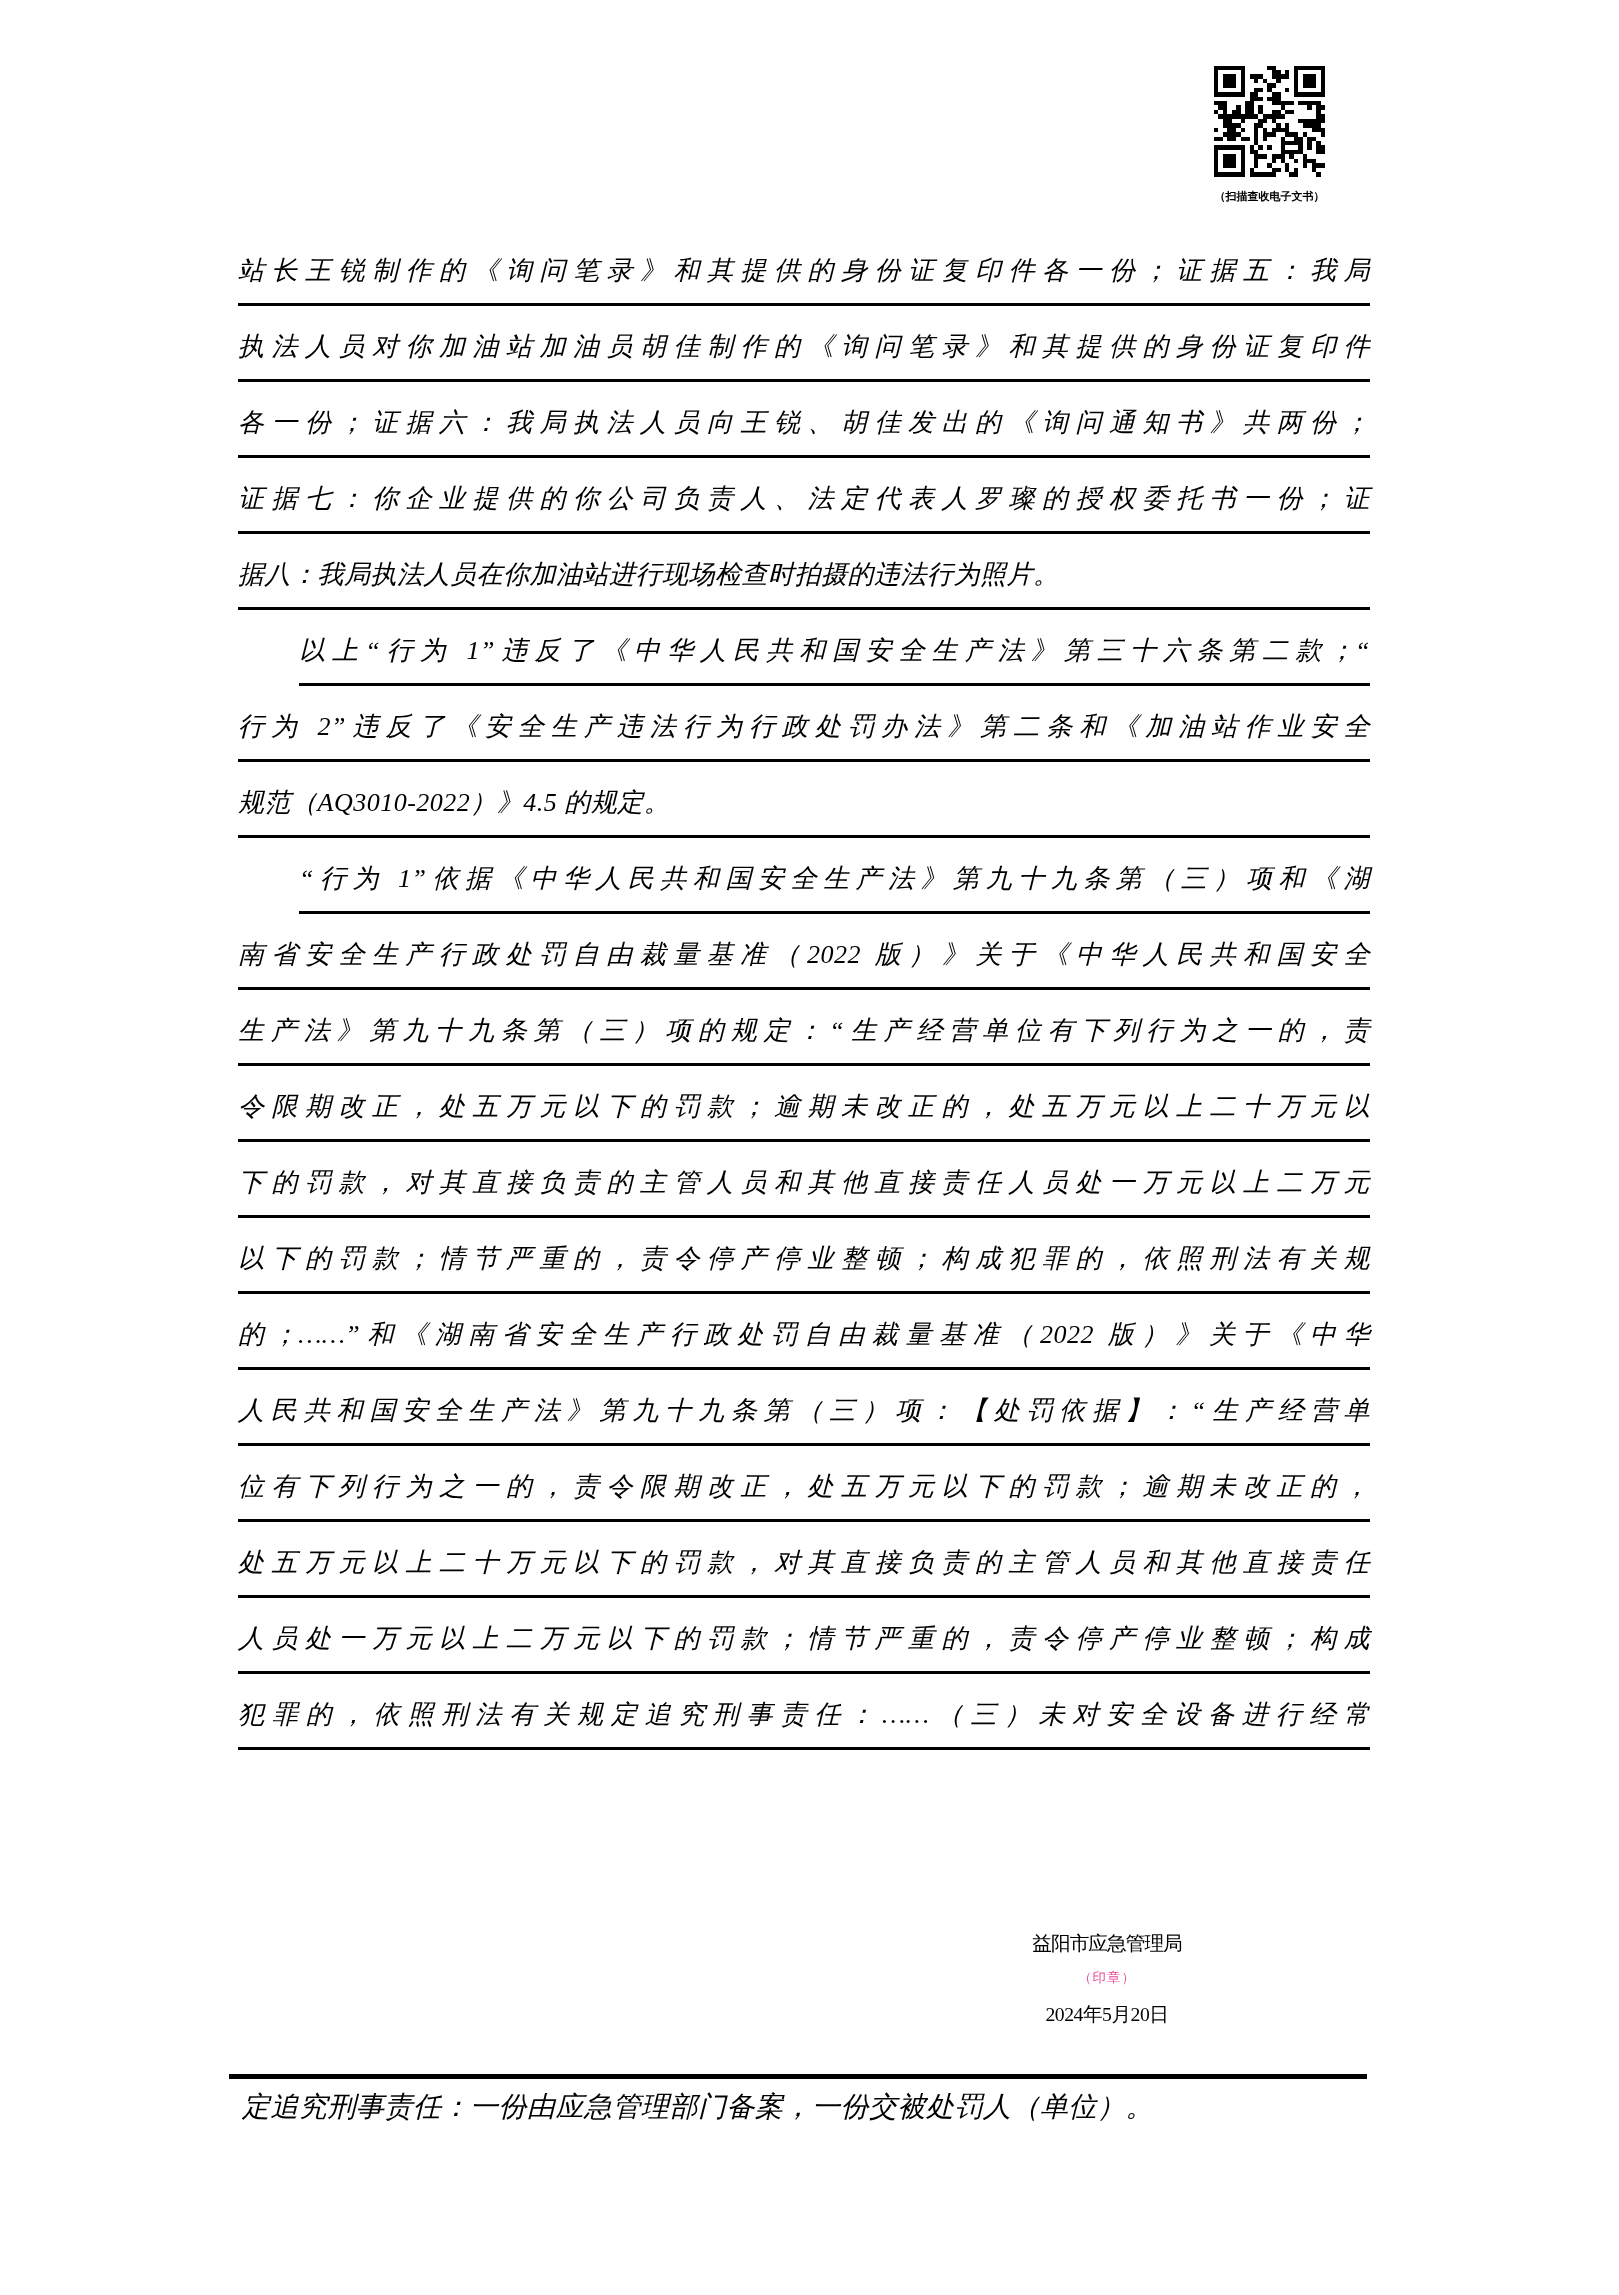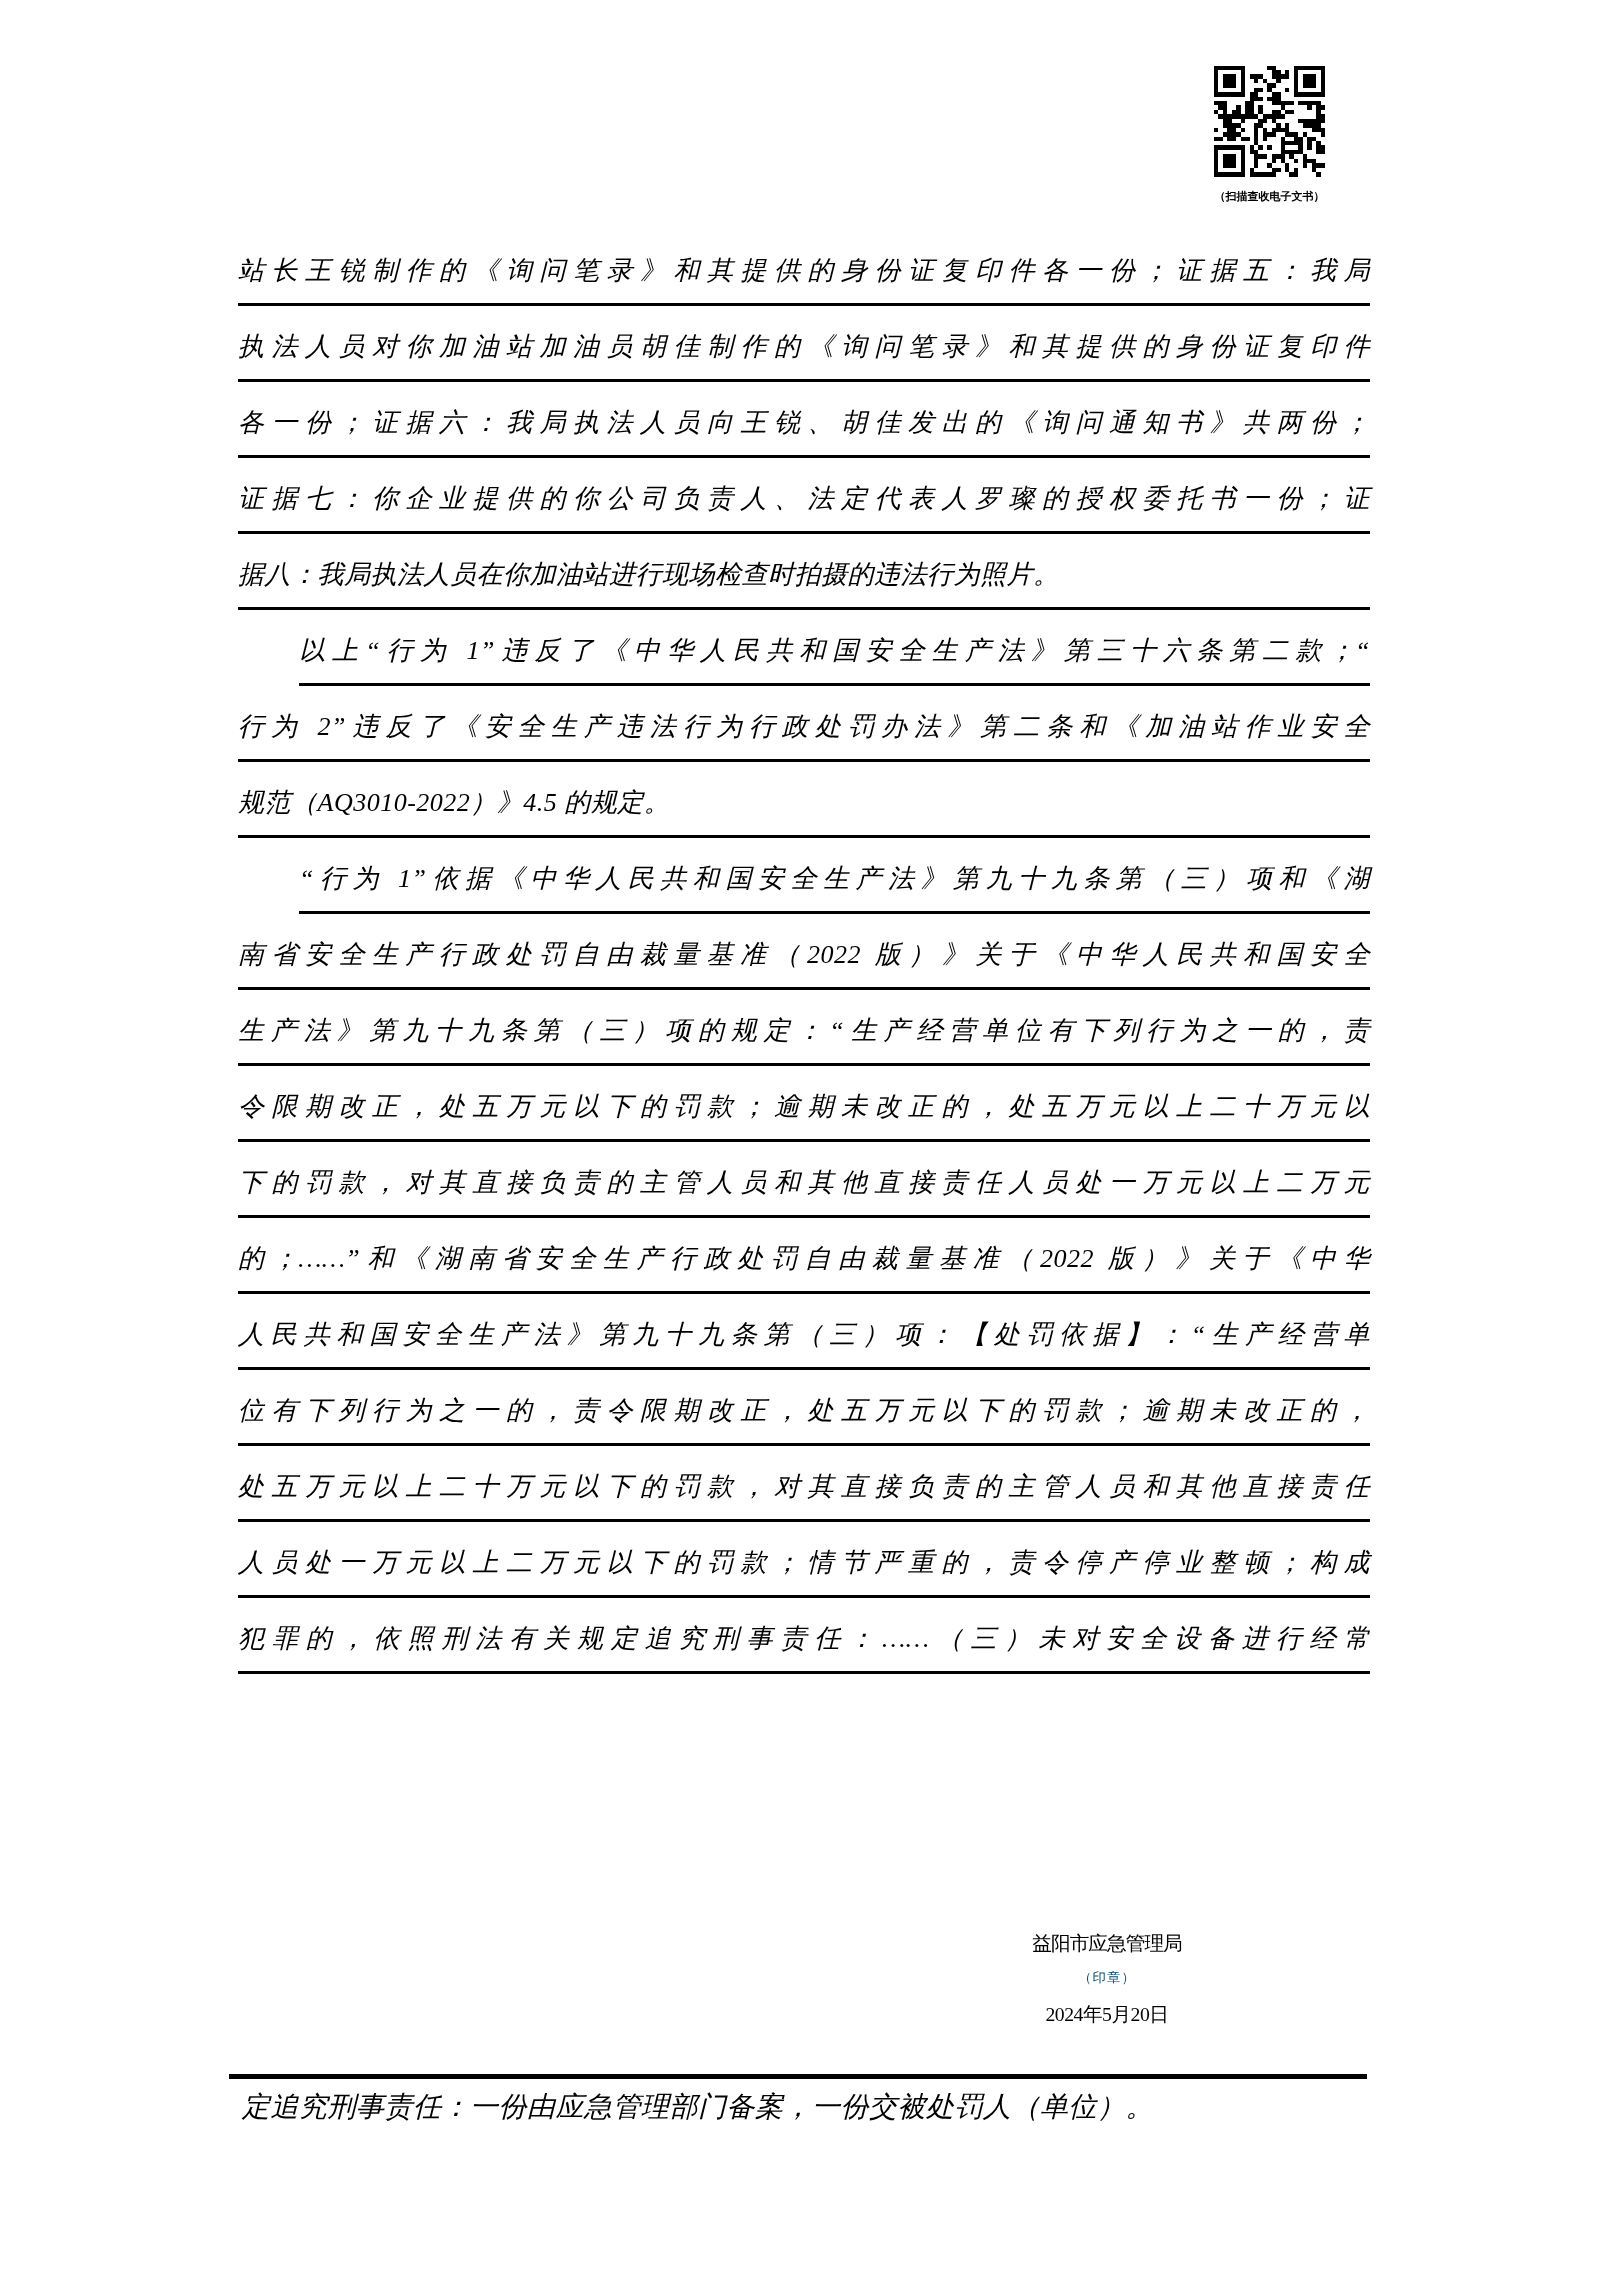--- a/index.html
+++ b/index.html
@@ -80,21 +80,21 @@
     text-align: center;
   }
   .sig-agency {
     font-size: 19.7px;
     letter-spacing: -1px;
     white-space: nowrap;
   }
   .sig-seal {
     margin-top: 12.4px;
     font-size: 13.4px;
-    color: #0c4a6e;
+    color: #ec4899;
     letter-spacing: 1px;
   }
   .sig-date {
     margin-top: 14px;
     font-size: 19.7px;
     letter-spacing: -0.5px;
     white-space: nowrap;
   }
 
   
@@ -392,20 +392,23 @@
       <div class="line">
         <span>生产法》第九十九条第（三）项的规定：“生产经营单位有下列行为之一的，责</span>
       </div>
       <div class="line">
         <span>令限期改正，处五万元以下的罚款；逾期未改正的，处五万元以上二十万元以</span>
       </div>
       <div class="line">
         <span>下的罚款，对其直接负责的主管人员和其他直接责任人员处一万元以上二万元</span>
       </div>
       <div class="line">
+        <span>以下的罚款；情节严重的，责令停产停业整顿；构成犯罪的，依照刑法有关规</span>
+      </div>
+      <div class="line">
         <span>的；……”和《湖南省安全生产行政处罚自由裁量基准（2022 版）》关于《中华</span>
       </div>
       <div class="line">
         <span>人民共和国安全生产法》第九十九条第（三）项：【处罚依据】：“生产经营单</span>
       </div>
       <div class="line">
         <span>位有下列行为之一的，责令限期改正，处五万元以下的罚款；逾期未改正的，</span>
       </div>
       <div class="line">
         <span>处五万元以上二十万元以下的罚款，对其直接负责的主管人员和其他直接责任</span>

